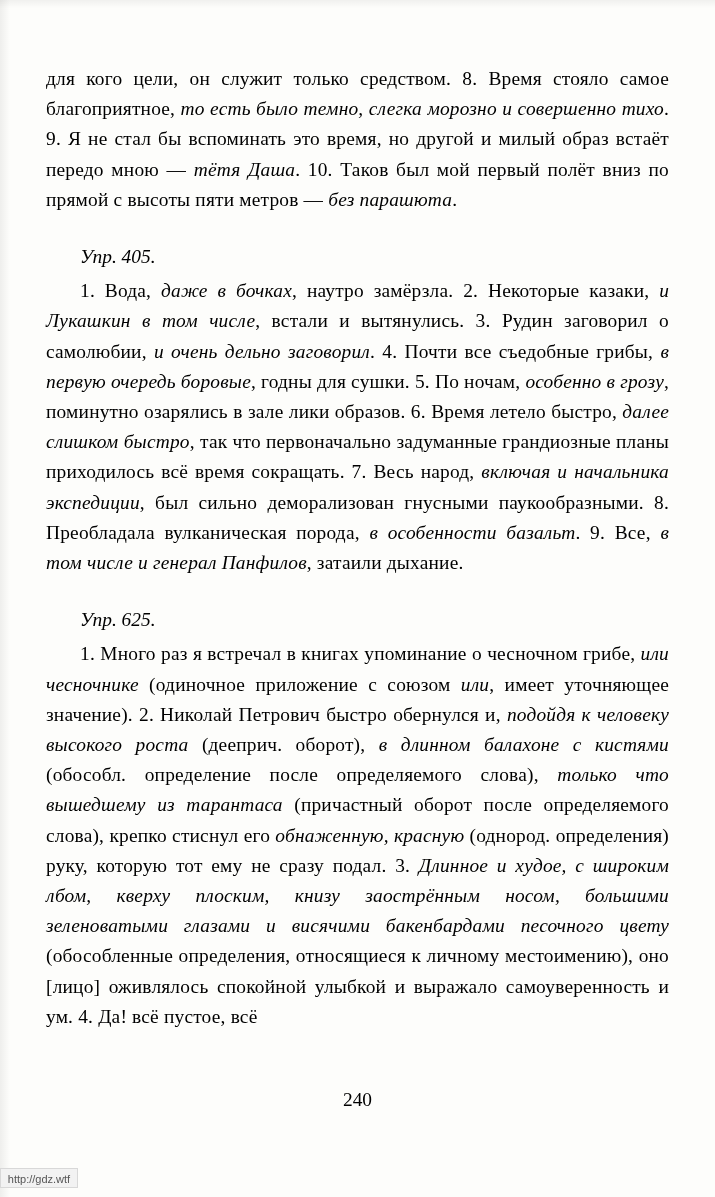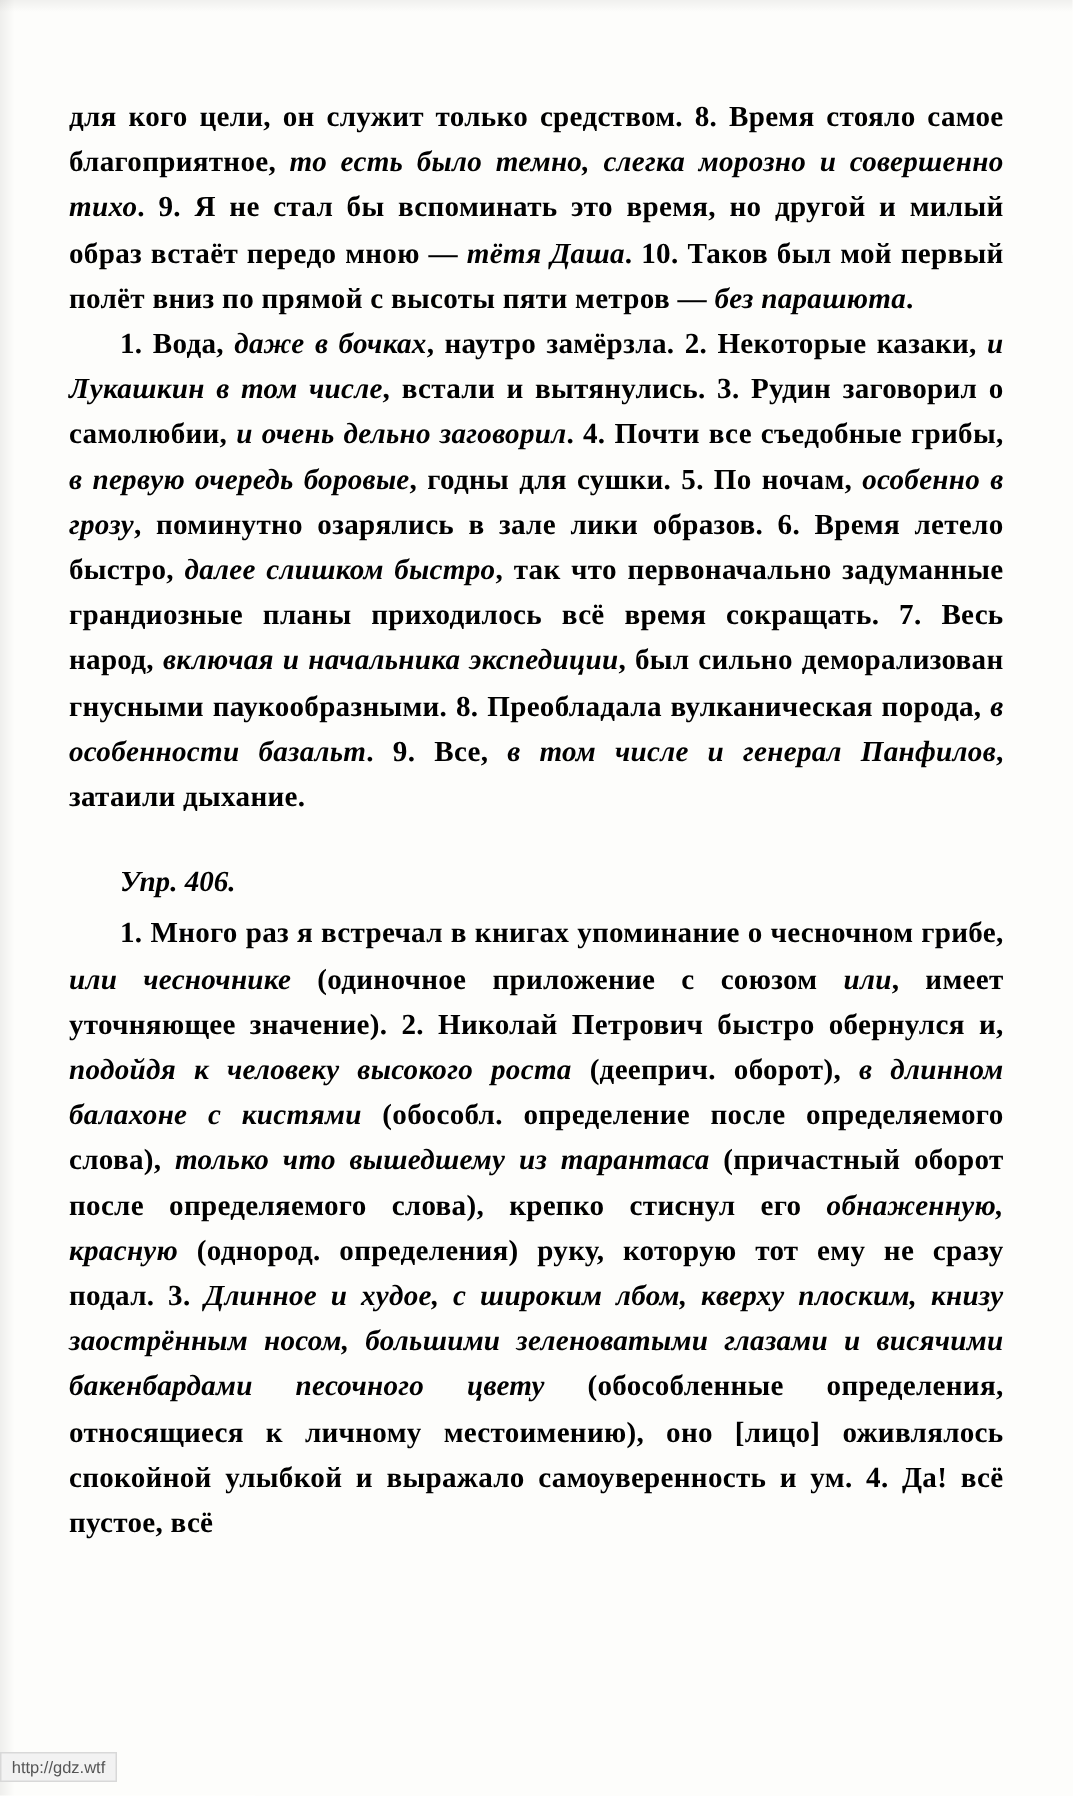--- a/index.html
+++ b/index.html
@@ -21,21 +21,20 @@
     top: 0;
     width: 715px;
     height: 1197px;
     background: #fdfdfb;
   }
   .content {
     position: absolute;
     left: 46px;
     top: 64px;
     width: 623px;
-    font-weight: bold;
   }
   p {
     margin: 0;
     font-size: 19.4px;
     line-height: 30.2px;
     text-align: justify;
     text-justify: inter-word;
     letter-spacing: 0.01em;
   }
   p.indent {
@@ -98,23 +97,25 @@
 <body>
 
 <div class="page">
   <div class="edge-shadow-left"></div>
   <div class="edge-shadow-top"></div>
 
   <div class="content">
     <p class="para" id="para-continued"><span>для кого цели, он служит только средством. 8. Время стояло самое благоприятное, </span><em>то есть было темно, слегка морозно и совершенно тихо</em><span>. 9. Я не стал бы вспоминать это время, но другой и милый образ встаёт передо мною — </span><em>тётя Даша</em><span>. 10. Таков был мой первый полёт вниз по прямой с высоты пяти метров — </span><em>без парашюта</em><span>.</span></p>
 
     <div class="exercise">
+      <div class="exercise-head">Упр. 405.</div>
       <p class="para indent" id="para-405"><span>1. Вода, </span><em>даже в бочках</em><span>, наутро замёрзла. 2. Некоторые казаки, </span><em>и Лукашкин в том числе</em><span>, встали и вытянулись. 3. Рудин заговорил о самолюбии, </span><em>и очень дельно заговорил</em><span>. 4. Почти все съедобные грибы, </span><em>в первую очередь боровые</em><span>, годны для сушки. 5. По ночам, </span><em>особенно в грозу</em><span>, поминутно озарялись в зале лики образов. 6. Время летело быстро, </span><em>далее слишком быстро</em><span>, так что первоначально задуманные грандиозные планы приходилось всё время сокращать. 7. Весь народ, </span><em>включая и начальника экспедиции</em><span>, был сильно деморализован гнусными паукообразными. 8. Преобладала вулканическая порода, </span><em>в особенности базальт</em><span>. 9. Все, </span><em>в том числе и генерал Панфилов</em><span>, затаили дыхание.</span></p>
     </div>
 
     <div class="exercise">
-      <div class="exercise-head">Упр. 406.</div>
+      <div class="exercise-head">Упр. 625.</div>
       <p class="para indent" id="para-406"><span>1. Много раз я встречал в книгах упоминание о чесночном грибе, </span><em>или чесночнике</em><span> (одиночное приложение с союзом </span><em>или</em><span>, имеет уточняющее значение). 2. Николай Петрович быстро обернулся и, </span><em>подойдя к человеку высокого роста</em><span> (дееприч. оборот), </span><em>в длинном балахоне с кистями</em><span> (обособл. определение после определяемого слова), </span><em>только что вышедшему из тарантаса</em><span> (причастный оборот после определяемого слова), крепко стиснул его </span><em>обнаженную, красную</em><span> (однород. определения) руку, которую тот ему не сразу подал. 3. </span><em>Длинное и худое, с широким лбом, кверху плоским, книзу заострённым носом, большими зеленоватыми глазами и висячими бакенбардами песочного цвету</em><span> (обособленные определения, относящиеся к личному местоимению), оно [лицо] оживлялось спокойной улыбкой и выражало самоуверенность и ум. 4. Да! всё пустое, всё</span></p>
     </div>
   </div>
 
+  <div class="page-number">240</div>
   <div class="watermark">http://gdz.wtf</div>
 </div>
 
 </body></html>

